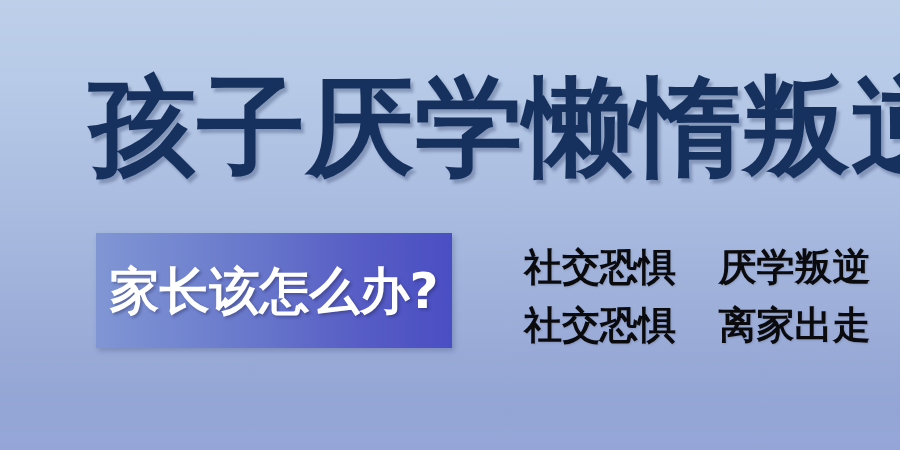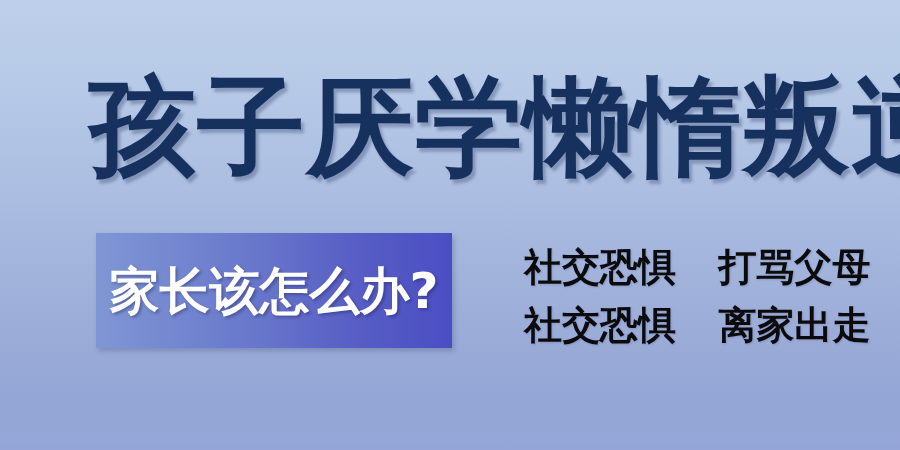--- a/index.html
+++ b/index.html
@@ -130,21 +130,21 @@
   </div>
 
   <div class="banner">
     <span class="banner-text">家长该怎么办?</span>
   </div>
 
   <div class="symptom-list">
     <div class="symptom-line">
       <span>社交恐惧</span>
       <span class="sep"></span>
-      <span>打骂父母</span>
+      <span>厌学叛逆</span>
     </div>
     <div class="symptom-line">
       <span>社交恐惧</span>
       <span class="sep"></span>
       <span>离家出走</span>
     </div>
   </div>
 
   <div class="bottom-band"></div>
 </div>

